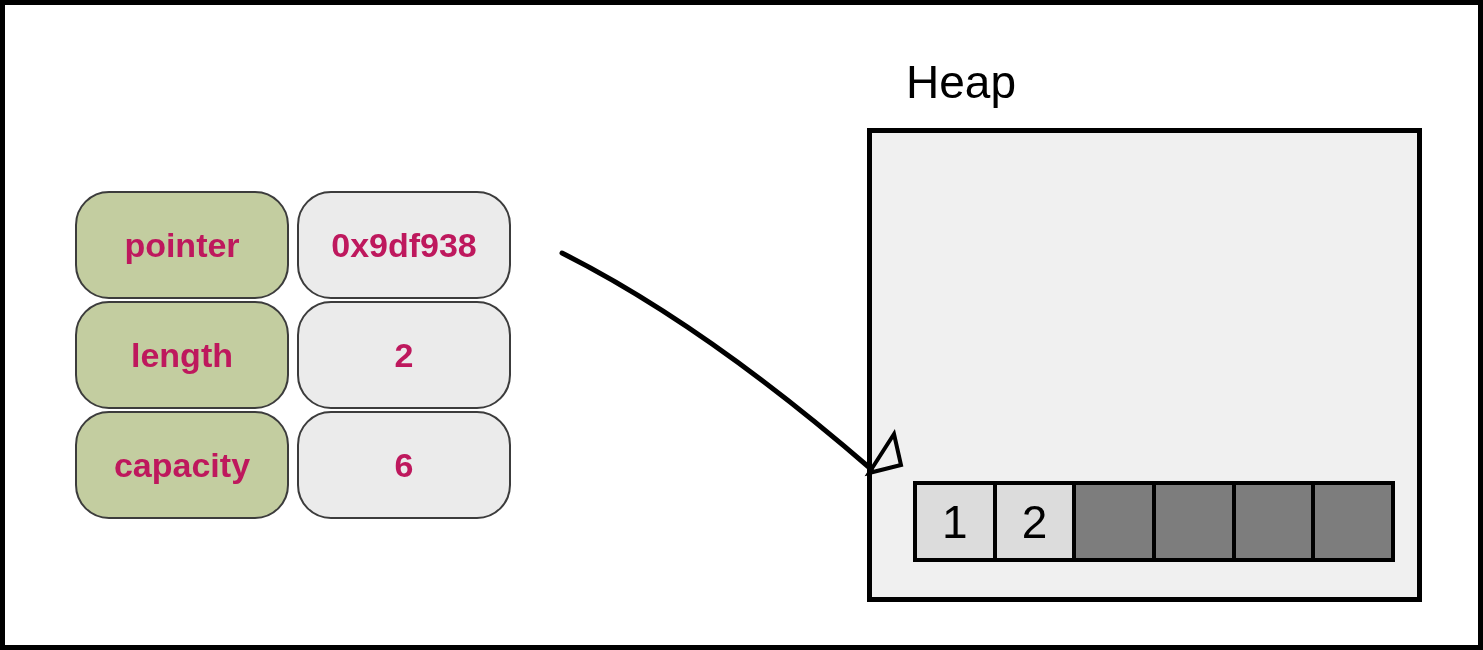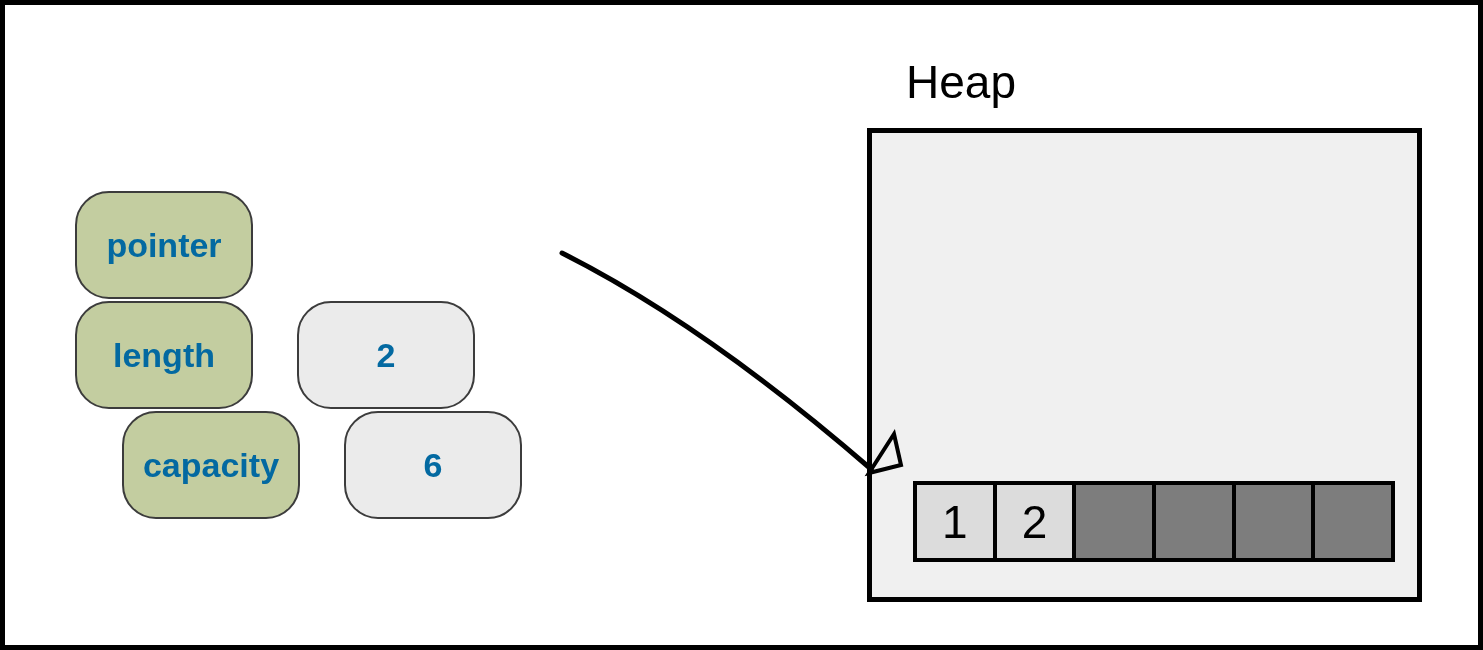--- a/index.html
+++ b/index.html
@@ -15,36 +15,36 @@
     background: #ffffff;
     box-sizing: border-box;
     border: 5px solid #000000;
     overflow: hidden;
   }
 
   
   .struct-row { position: absolute; left: 70px; width: 441px; height: 108px; }
   .struct-row.r0 { top: 186px; }
   .struct-row.r1 { top: 296px; text-align: center; }
-  .struct-row.r2 { top: 406px; margin-left: 47px; }
+  .struct-row.r2 { top: 406px; }
 
   .field-box {
     position: absolute;
     top: 0;
     height: 108px;
-    width: 178px;
+    width: 214px;
     box-sizing: border-box;
     border: 2px solid #3c3c3c;
     border-radius: 34px;
     display: flex;
     align-items: center;
     justify-content: center;
     font-weight: bold;
     font-size: 34px;
-    color: #0369a1;
+    color: #be185d;
   }
   .field-label { left: 0; background: var(--field-label-bg, #c3cda0); }
   .field-value { left: 222px; background: var(--field-value-bg, #ebebeb); }
 
   
   .heap-title {
     position: absolute;
     left: 901px;
     top: 52px;
     font-size: 46px;
@@ -104,20 +104,21 @@
     letter-spacing: 1px;
   }
 </style>
 </head>
 <body>
 
 <div class="canvas">
 
   <div class="struct-row r0">
     <div class="field-box field-label">pointer</div>
+    <div class="field-box field-value">0x9df938</div>
   </div>
   <div class="struct-row r1">
     <div class="field-box field-label">length</div>
     <div class="field-box field-value">2</div>
   </div>
   <div class="struct-row r2">
     <div class="field-box field-label">capacity</div>
     <div class="field-box field-value">6</div>
   </div>
 

